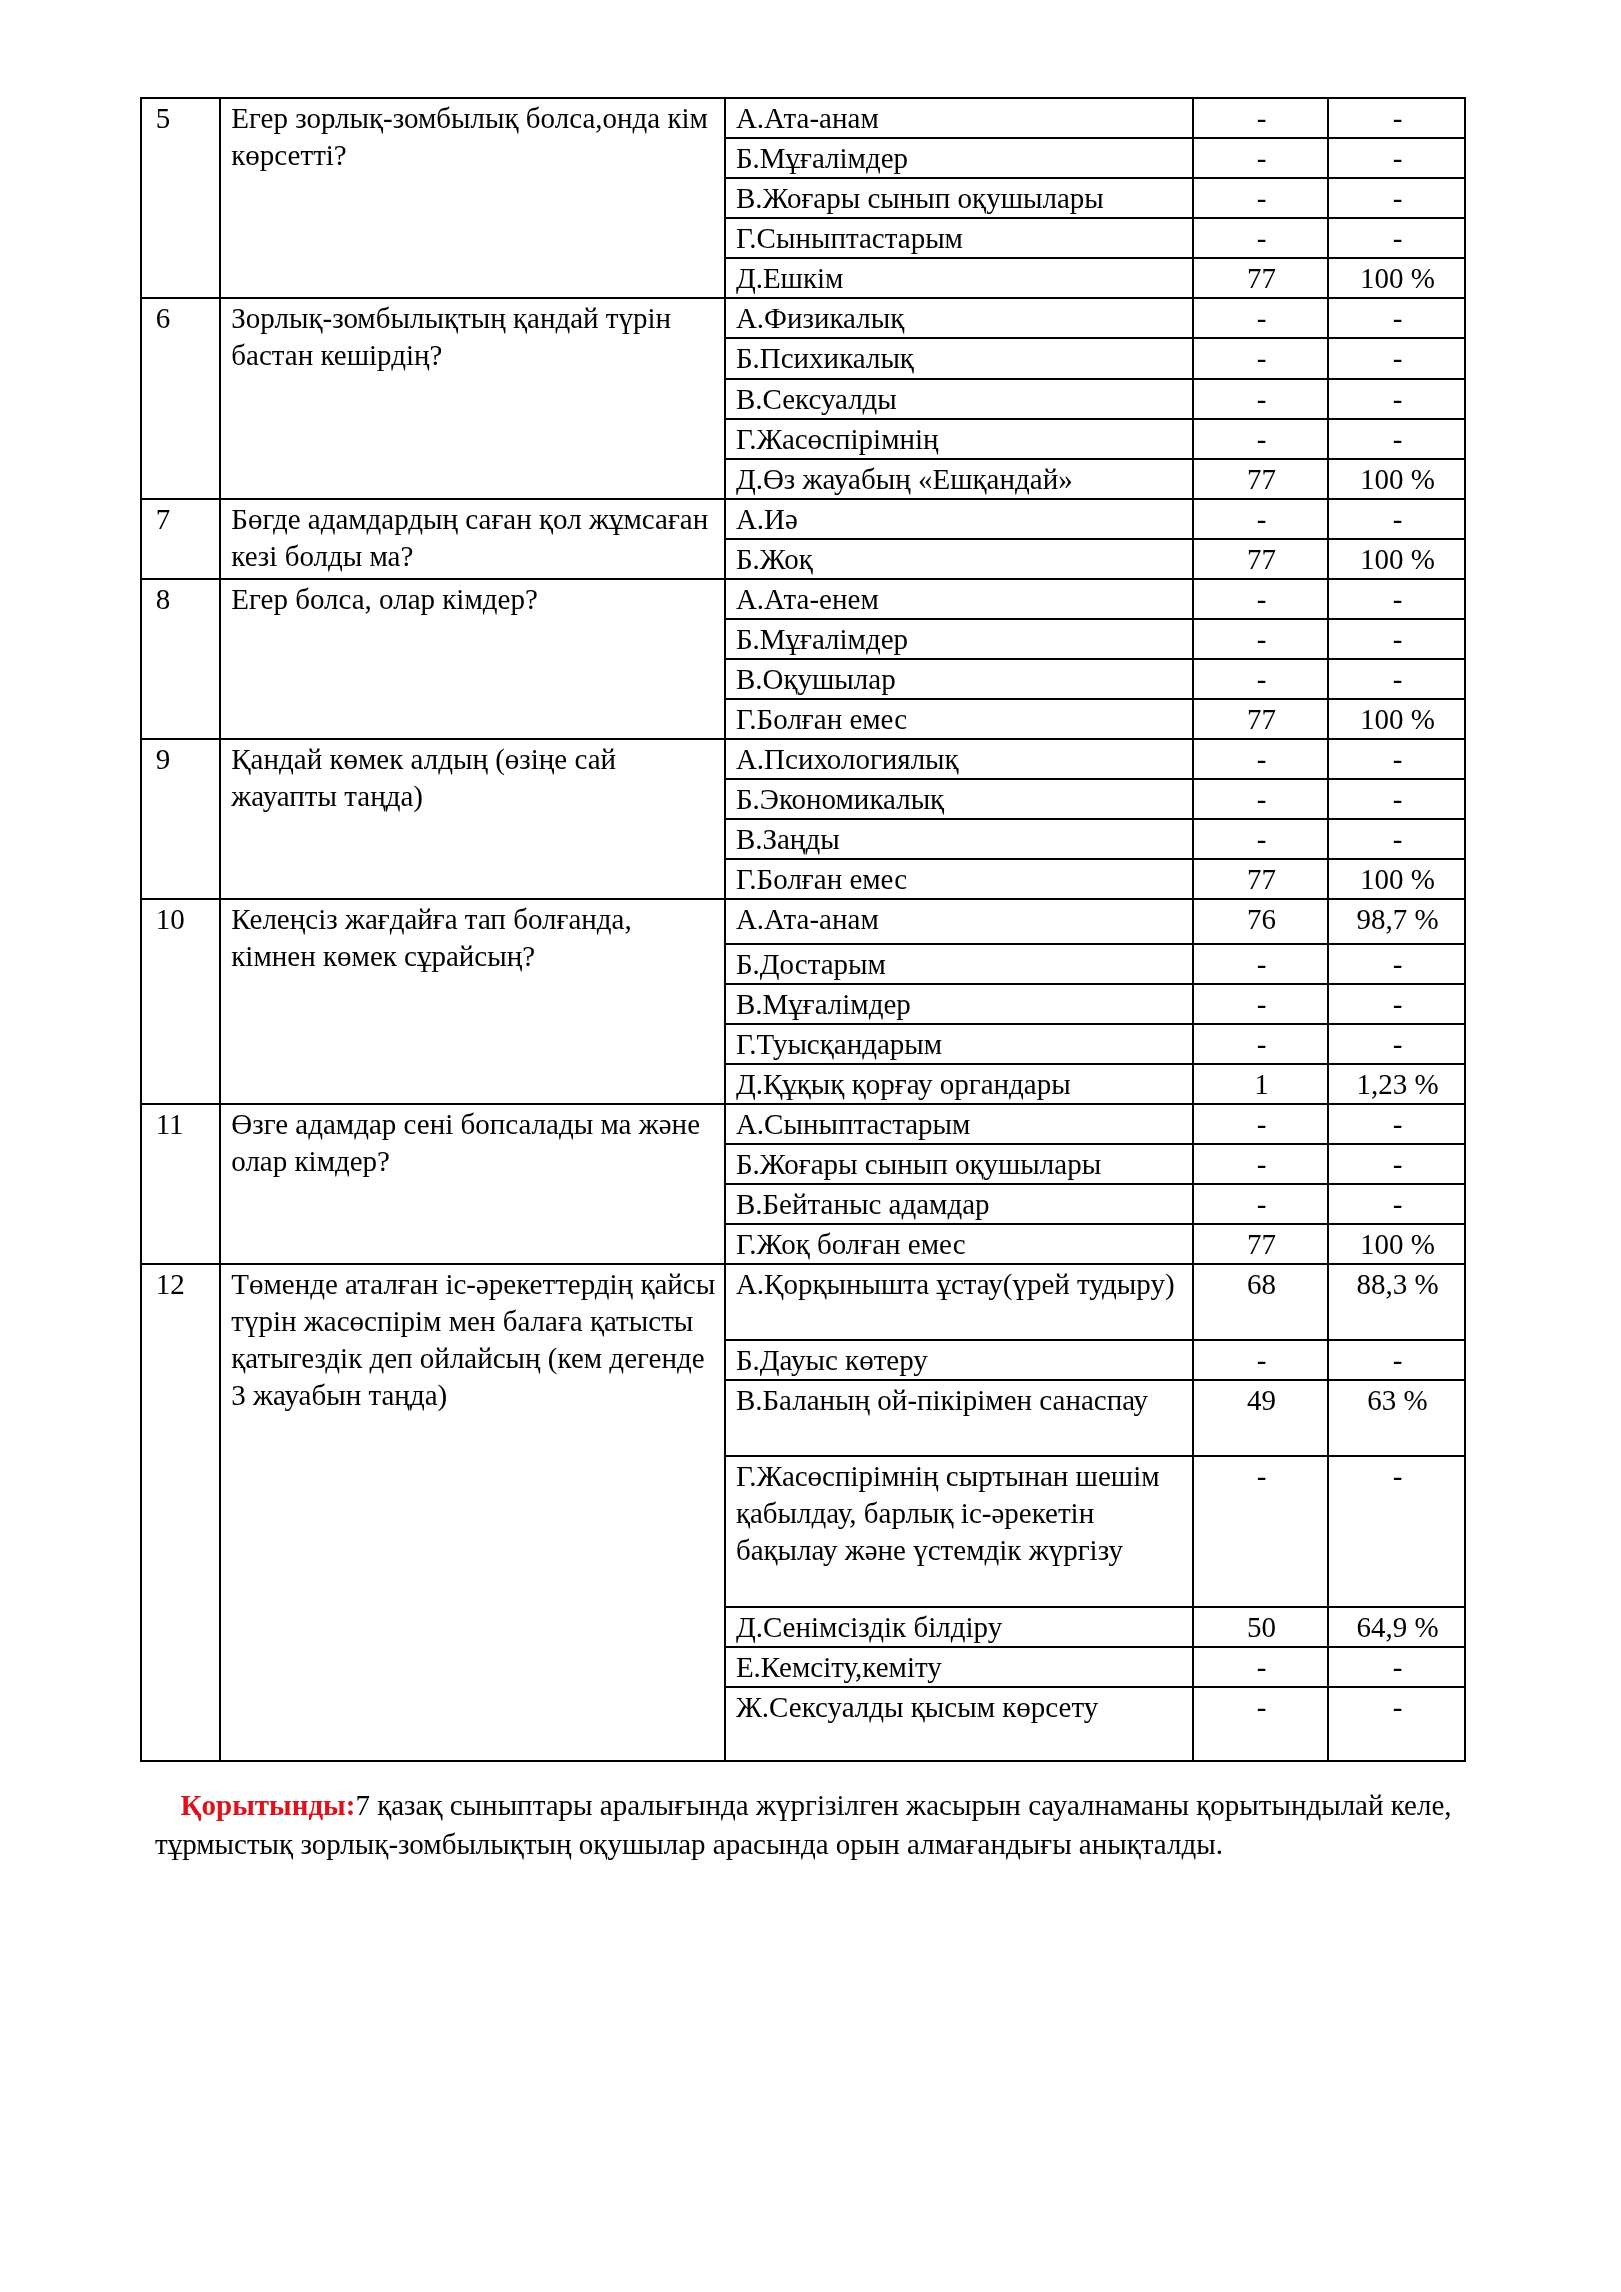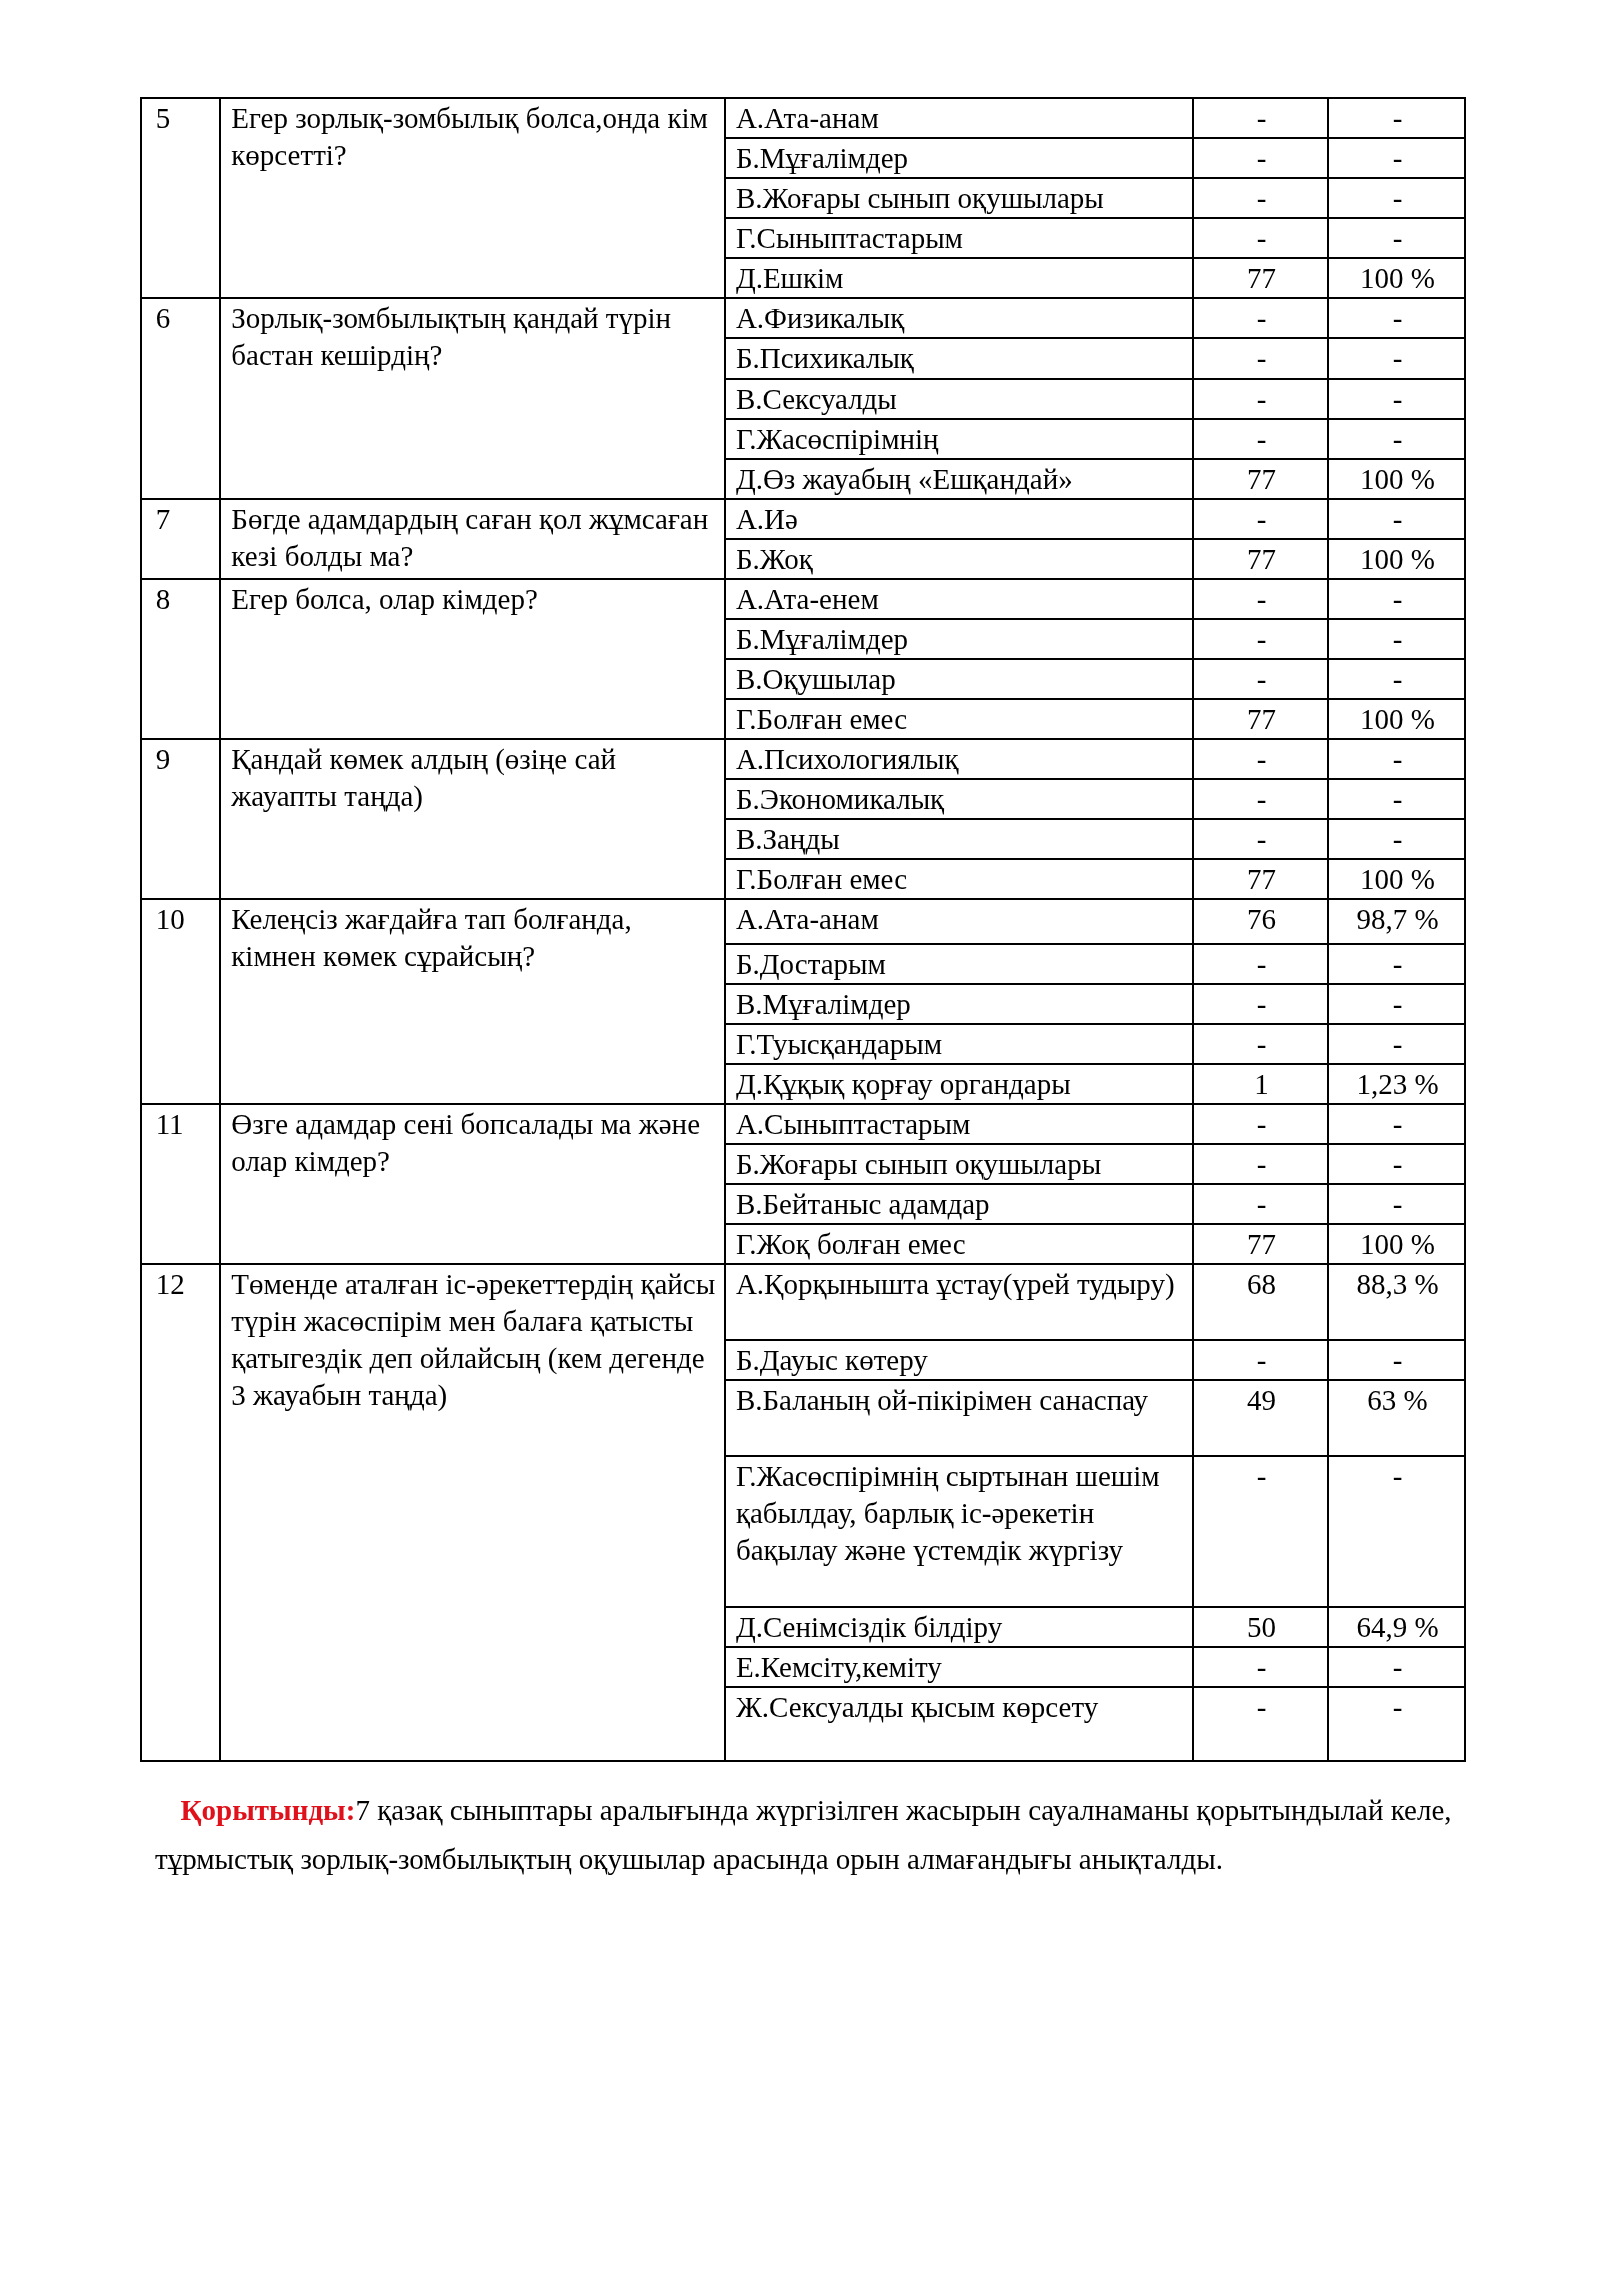--- a/index.html
+++ b/index.html
@@ -15,21 +15,21 @@
     padding: 1px 7.8px 0 9.8px;
   }
   .survey-table td.num { width: 56px; padding-left: 13.7px; }
   .survey-table td.q { width: 485px; border-radius: 23px; }
   .survey-table td.opt { width: 448px; margin-top: 32px; }
   .survey-table td.cnt { width: 116px; text-align: center; }
   .survey-table td.pct { width: 117px; text-align: center; }
   .survey-table tr.opt-row td.opt, .survey-table tr.opt-row td.cnt, .survey-table tr.opt-row td.pct { height: 36px; }
   .conclusion {
     position: absolute; left: 155px; top: 1786px; width: 1343px;
-    font-size: 29px; line-height: 49px;
+    font-size: 29px; line-height: 39px;
   }
   .conclusion .first { text-indent: 25.5px; }
   .conclusion .label { color: #e0111b; font-weight: bold; }
 </style>
 </head>
 <body>
 
 <table class="survey-table">
   <tbody id="table-body">
       <tr class="opt-row" style="height: 39px;">

